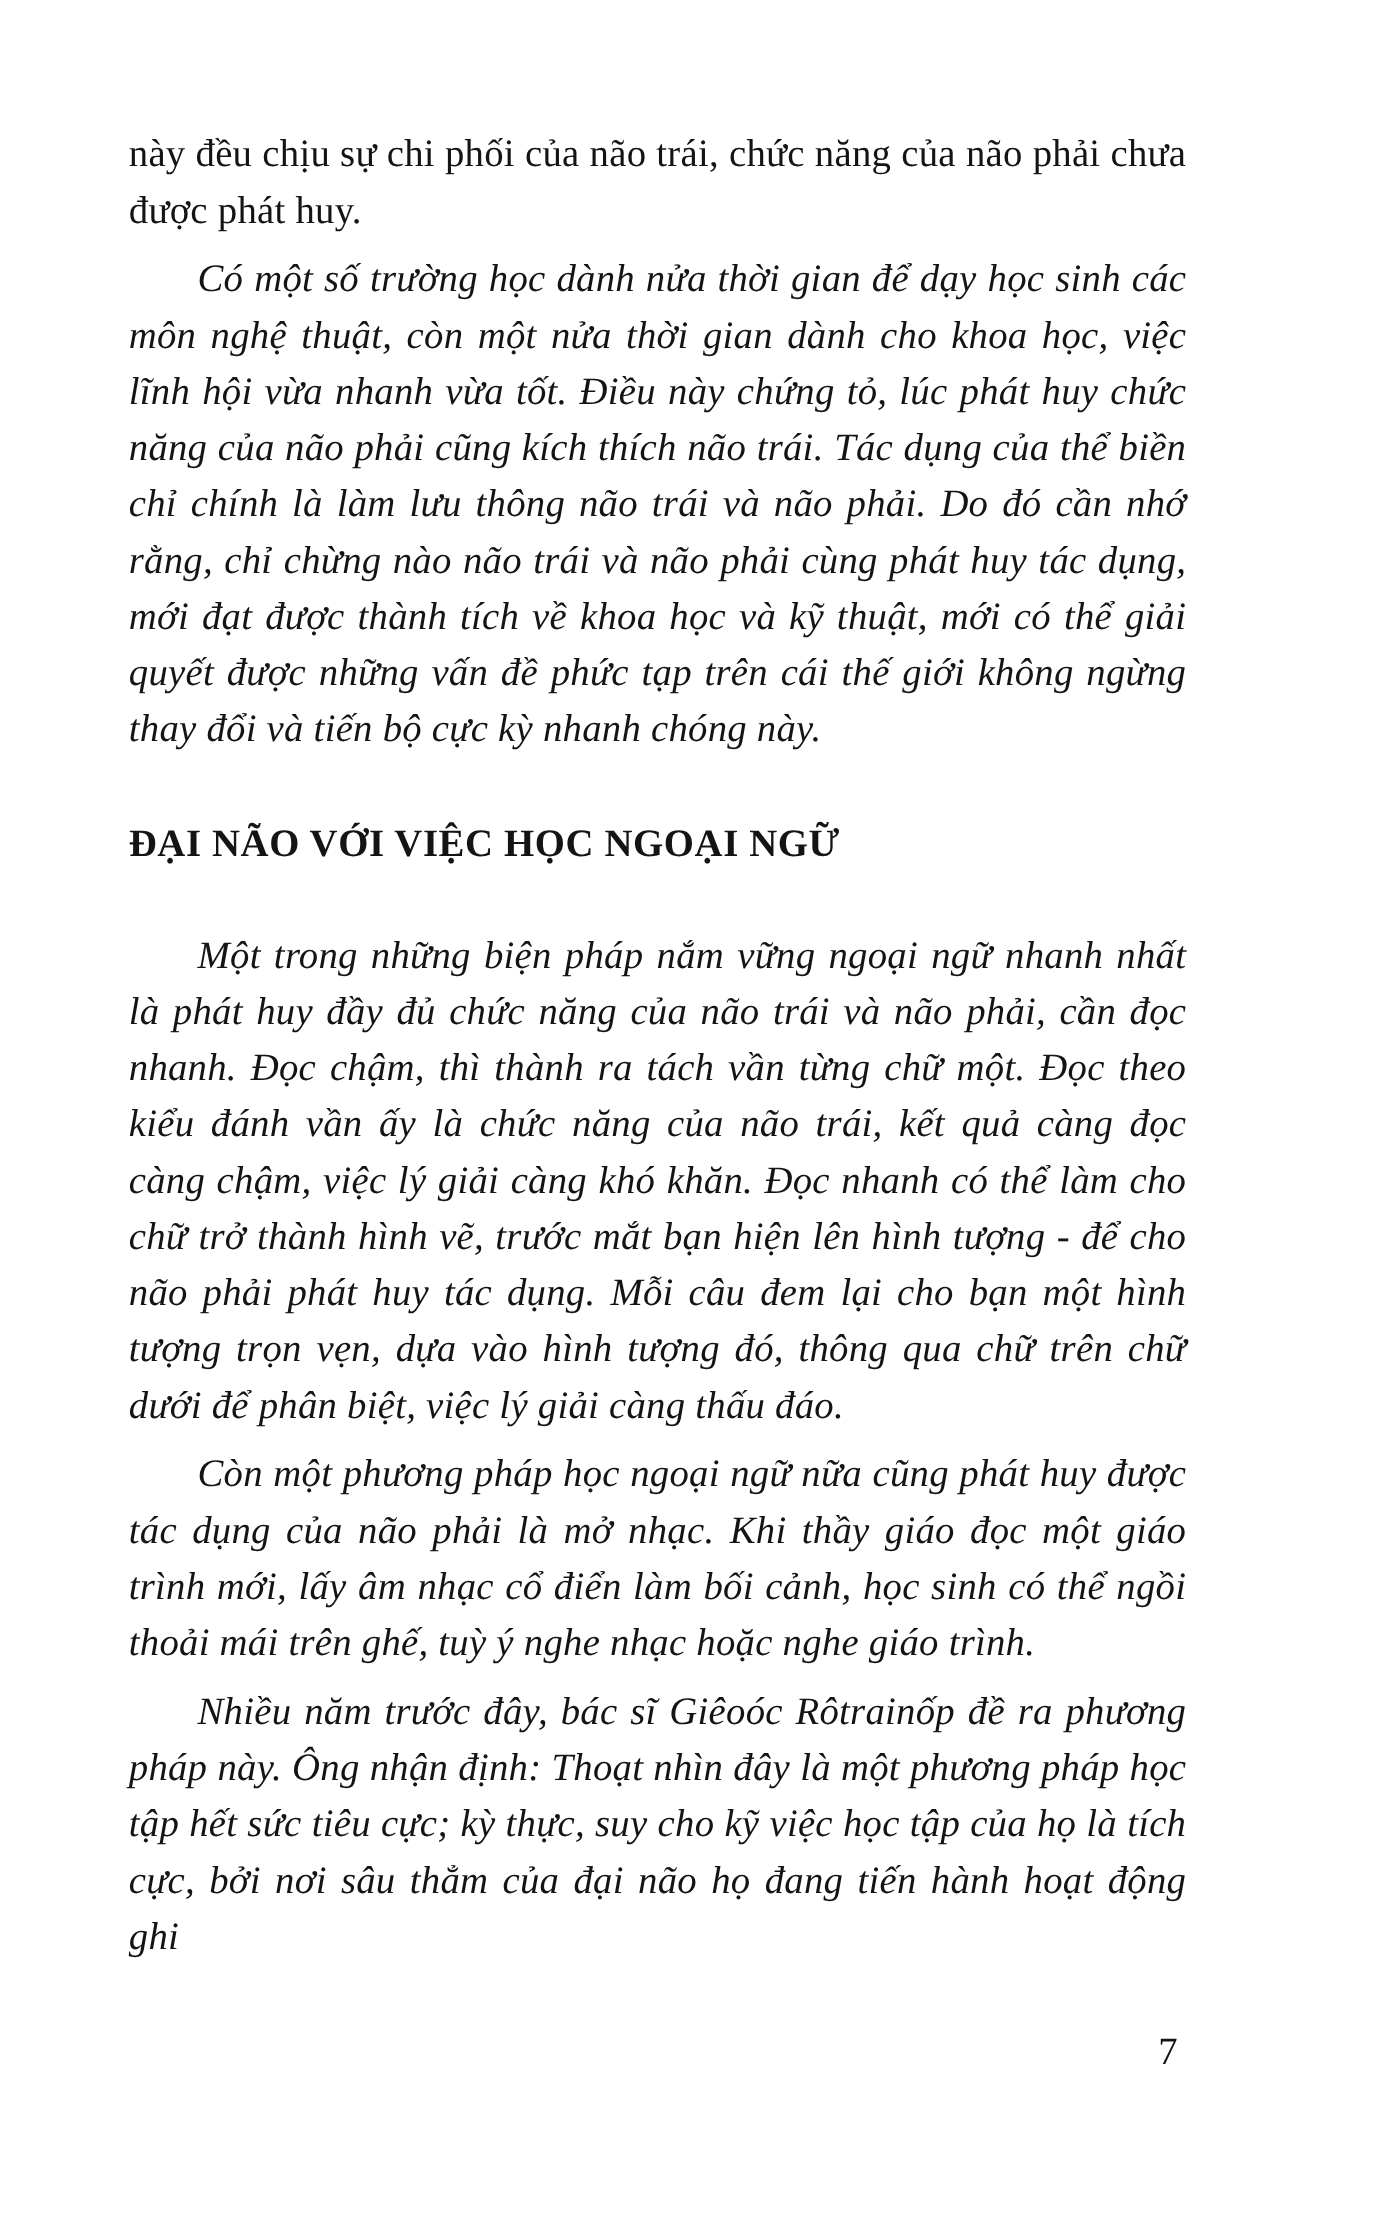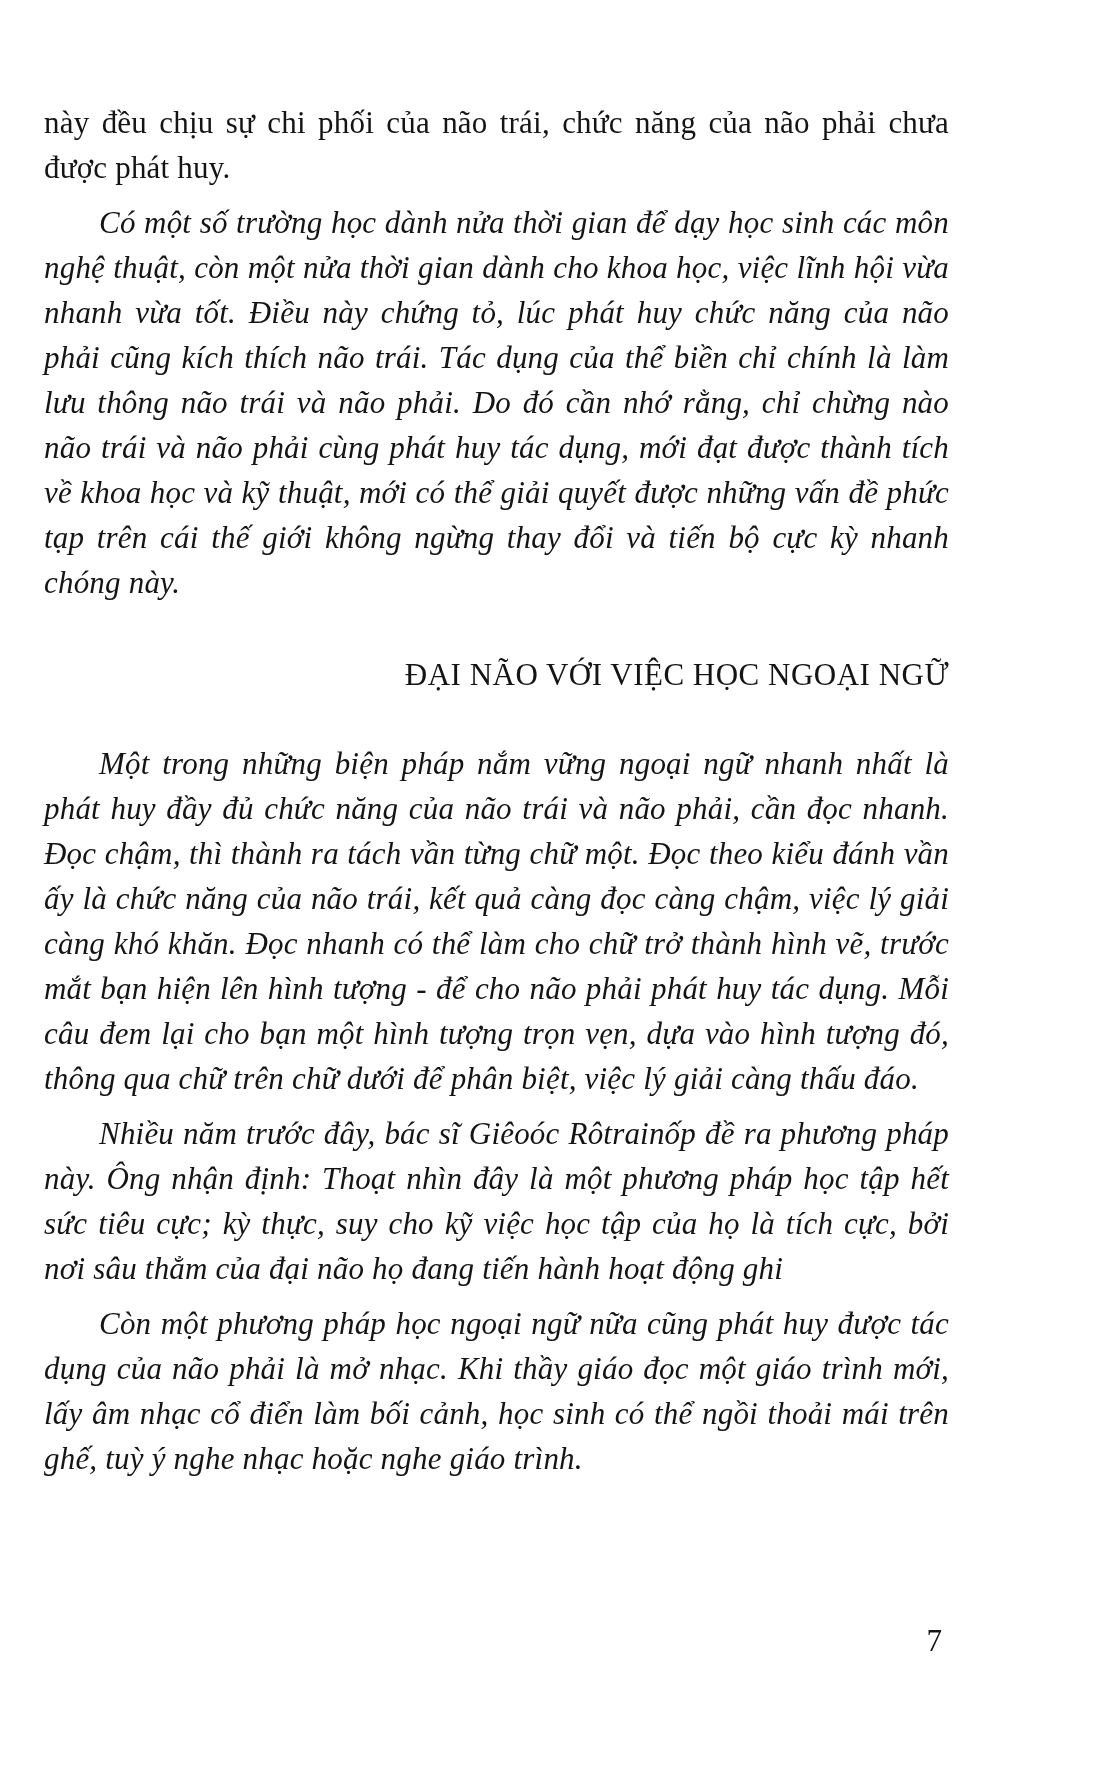--- a/index.html
+++ b/index.html
@@ -12,56 +12,56 @@
     background: #ffffff;
     font-family: "Liberation Serif", "DejaVu Serif", serif;
     color: #141414;
     overflow: hidden;
     position: relative;
   }
   .page {
     box-sizing: border-box;
     width: 1067px;
     height: 1773px;
-    padding: 100px 118px 0 44px;
+    padding: 100px 118px 0 103px;
     position: relative;
   }
   .body-text p {
     margin: 0 0 10px 0;
     font-size: 31px;
     line-height: 45px;
     text-align: justify;
     text-justify: inter-word;
     letter-spacing: 0.2px;
   }
   .body-text p.indent {
     text-indent: 55px;
     font-style: italic;
   }
   h2.section-heading {
     font-size: 31px;
-    font-weight: normal;
-    text-align: right;
+    font-weight: bold;
+    text-align: left;
     margin: 52px 0 48px 0;
     letter-spacing: 0.5px;
   }
   .page-number {
     position: absolute;
     top: 1618px;
     right: 125px;
     font-size: 31px;
     line-height: 45px;
   }
 </style>
 </head>
 <body>
 
 <div class="page">
   <div class="body-text">
     <p>này đều chịu sự chi phối của não trái, chức năng của não phải chưa được phát huy.</p>
     <p class="indent">Có một số trường học dành nửa thời gian để dạy học sinh các môn nghệ thuật, còn một nửa thời gian dành cho khoa học, việc lĩnh hội vừa nhanh vừa tốt. Điều này chứng tỏ, lúc phát huy chức năng của não phải cũng kích thích não trái. Tác dụng của thể biền chỉ chính là làm lưu thông não trái và não phải. Do đó cần nhớ rằng, chỉ chừng nào não trái và não phải cùng phát huy tác dụng, mới đạt được thành tích về khoa học và kỹ thuật, mới có thể giải quyết được những vấn đề phức tạp trên cái thế giới không ngừng thay đổi và tiến bộ cực kỳ nhanh chóng này.</p>
     <h2 class="section-heading">ĐẠI NÃO VỚI VIỆC HỌC NGOẠI NGỮ</h2>
     <p class="indent">Một trong những biện pháp nắm vững ngoại ngữ nhanh nhất là phát huy đầy đủ chức năng của não trái và não phải, cần đọc nhanh. Đọc chậm, thì thành ra tách vần từng chữ một. Đọc theo kiểu đánh vần ấy là chức năng của não trái, kết quả càng đọc càng chậm, việc lý giải càng khó khăn. Đọc nhanh có thể làm cho chữ trở thành hình vẽ, trước mắt bạn hiện lên hình tượng - để cho não phải phát huy tác dụng. Mỗi câu đem lại cho bạn một hình tượng trọn vẹn, dựa vào hình tượng đó, thông qua chữ trên chữ dưới để phân biệt, việc lý giải càng thấu đáo.</p>
+    <p class="indent">Còn một phương pháp học ngoại ngữ nữa cũng phát huy được tác dụng của não phải là mở nhạc. Khi thầy giáo đọc một giáo trình mới, lấy âm nhạc cổ điển làm bối cảnh, học sinh có thể ngồi thoải mái trên ghế, tuỳ ý nghe nhạc hoặc nghe giáo trình.</p>
     <p class="indent">Nhiều năm trước đây, bác sĩ Giêoóc Rôtrainốp đề ra phương pháp này. Ông nhận định: Thoạt nhìn đây là một phương pháp học tập hết sức tiêu cực; kỳ thực, suy cho kỹ việc học tập của họ là tích cực, bởi nơi sâu thẳm của đại não họ đang tiến hành hoạt động ghi</p>
-    <p class="indent">Còn một phương pháp học ngoại ngữ nữa cũng phát huy được tác dụng của não phải là mở nhạc. Khi thầy giáo đọc một giáo trình mới, lấy âm nhạc cổ điển làm bối cảnh, học sinh có thể ngồi thoải mái trên ghế, tuỳ ý nghe nhạc hoặc nghe giáo trình.</p>
   </div>
   <div class="page-number">7</div>
 </div>
 
 </body></html>

